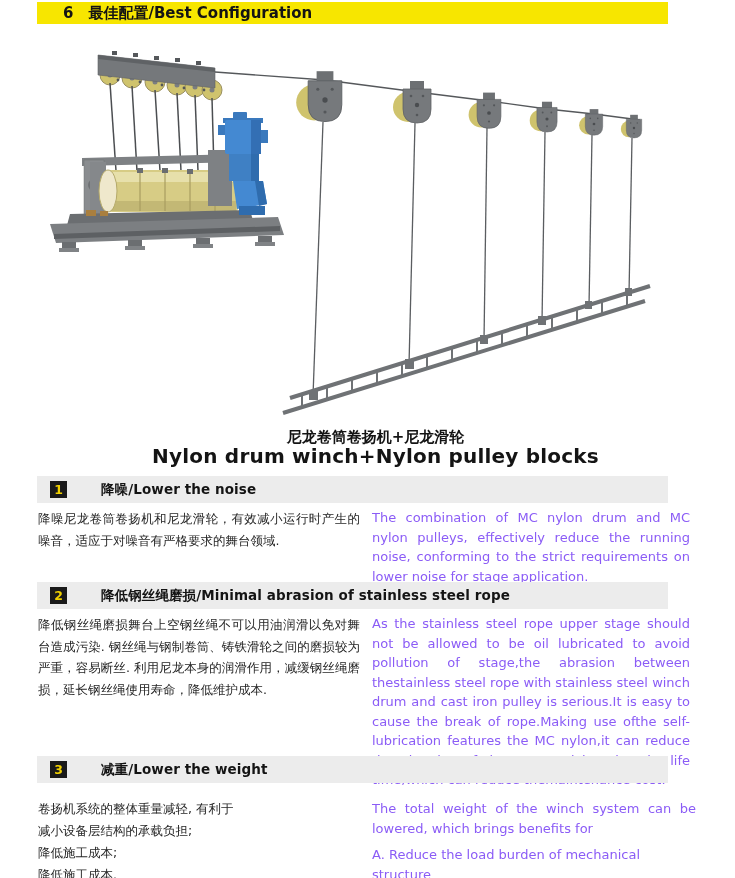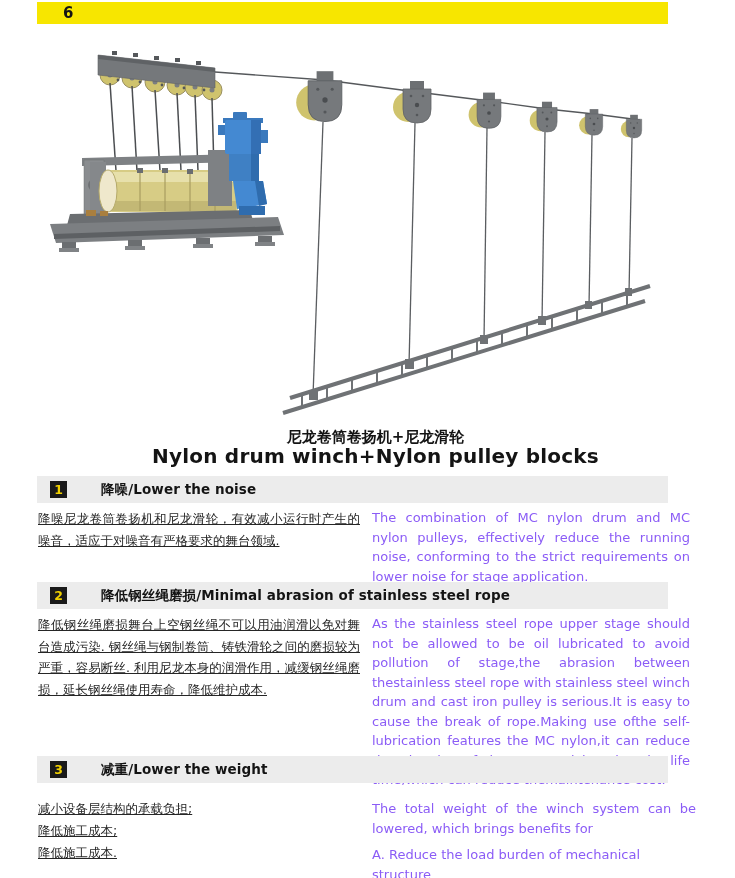--- a/index.html
+++ b/index.html
@@ -27,36 +27,37 @@
   }
   .sec-badge{
     width:17px;height:17px;margin-left:13px;background:#1a1a1a;
     color:var(--badge-number-yellow,#F0D000);
     font-size:12.5px;font-weight:bold;
     display:flex;align-items:center;justify-content:center;flex:0 0 auto;
   }
   .sec-title{margin-left:10px;font-size:13.5px;font-weight:bold;color:#141414;letter-spacing:.1px;padding-left:24px;}
   .col-zh{
     position:absolute;left:38px;width:322px;
-    font-size:12.5px;line-height:21.5px;color:#262626;text-align:justify;text-decoration:underline;
+    font-size:12.5px;line-height:21.5px;color:#262626;text-align:justify;
   }
   .col-zh p{margin:0;}
   .col-en{
     position:absolute;left:372px;width:318px;
     font-size:13px;line-height:19.5px;color:#8b5cf6;text-align:justify;
   }
   .col-en p{margin:0;}
   .col-en .item{margin-top:7px;text-align:left;}
   .s3-zh p{line-height:22px;}
 </style>
 </head>
 <body>
 
 <div class="header-bar">
   <span class="num">6</span>
+  <span class="title">最佳配置/Best Configuration</span>
 </div>
 
 <svg class="illustration" viewBox="0 0 735 395" xmlns="http://www.w3.org/2000/svg">
 
   <g>
     <circle cx="110" cy="45" r="10" fill="var(--sheave-yellow)" stroke="#9a9060" stroke-width="1"></circle>
     <circle cx="132" cy="48" r="10" fill="var(--sheave-yellow)" stroke="#9a9060" stroke-width="1"></circle>
     <circle cx="155" cy="52" r="10" fill="var(--sheave-yellow)" stroke="#9a9060" stroke-width="1"></circle>
     <circle cx="177" cy="55" r="10" fill="var(--sheave-yellow)" stroke="#9a9060" stroke-width="1"></circle>
     <circle cx="195" cy="57" r="10" fill="var(--sheave-yellow)" stroke="#9a9060" stroke-width="1"></circle>
@@ -243,20 +244,21 @@
 </div>
 <div class="col-en" style="top:614px;">
   <p>As the stainless steel rope upper stage should not be allowed to be oil lubricated to avoid pollution of stage,the abrasion between thestainless steel rope with stainless steel winch drum and cast iron pulley is serious.It is easy to cause the break of rope.Making use ofthe self-lubrication features the MC nylon,it can reduce the abrasion of the rope and lengthen its life time,which can reduce themaintenance cost.</p>
 </div>
 
 <div class="sec-bar" style="top:756px;">
   <span class="sec-badge">3</span>
   <span class="sec-title">减重/Lower the weight</span>
 </div>
 <div class="col-zh s3-zh" style="top:798px;">
+  <p>卷扬机系统的整体重量减轻, 有利于</p>
   <p>减小设备层结构的承载负担;</p>
   <p>降低施工成本;</p>
   <p>降低施工成本.</p>
 </div>
 <div class="col-en" style="top:799px;width:324px;">
   <p>The total weight of the winch system can be lowered, which brings benefits for</p>
   <p class="item">A. Reduce the load burden of mechanical structure</p>
 
 </div>
 

